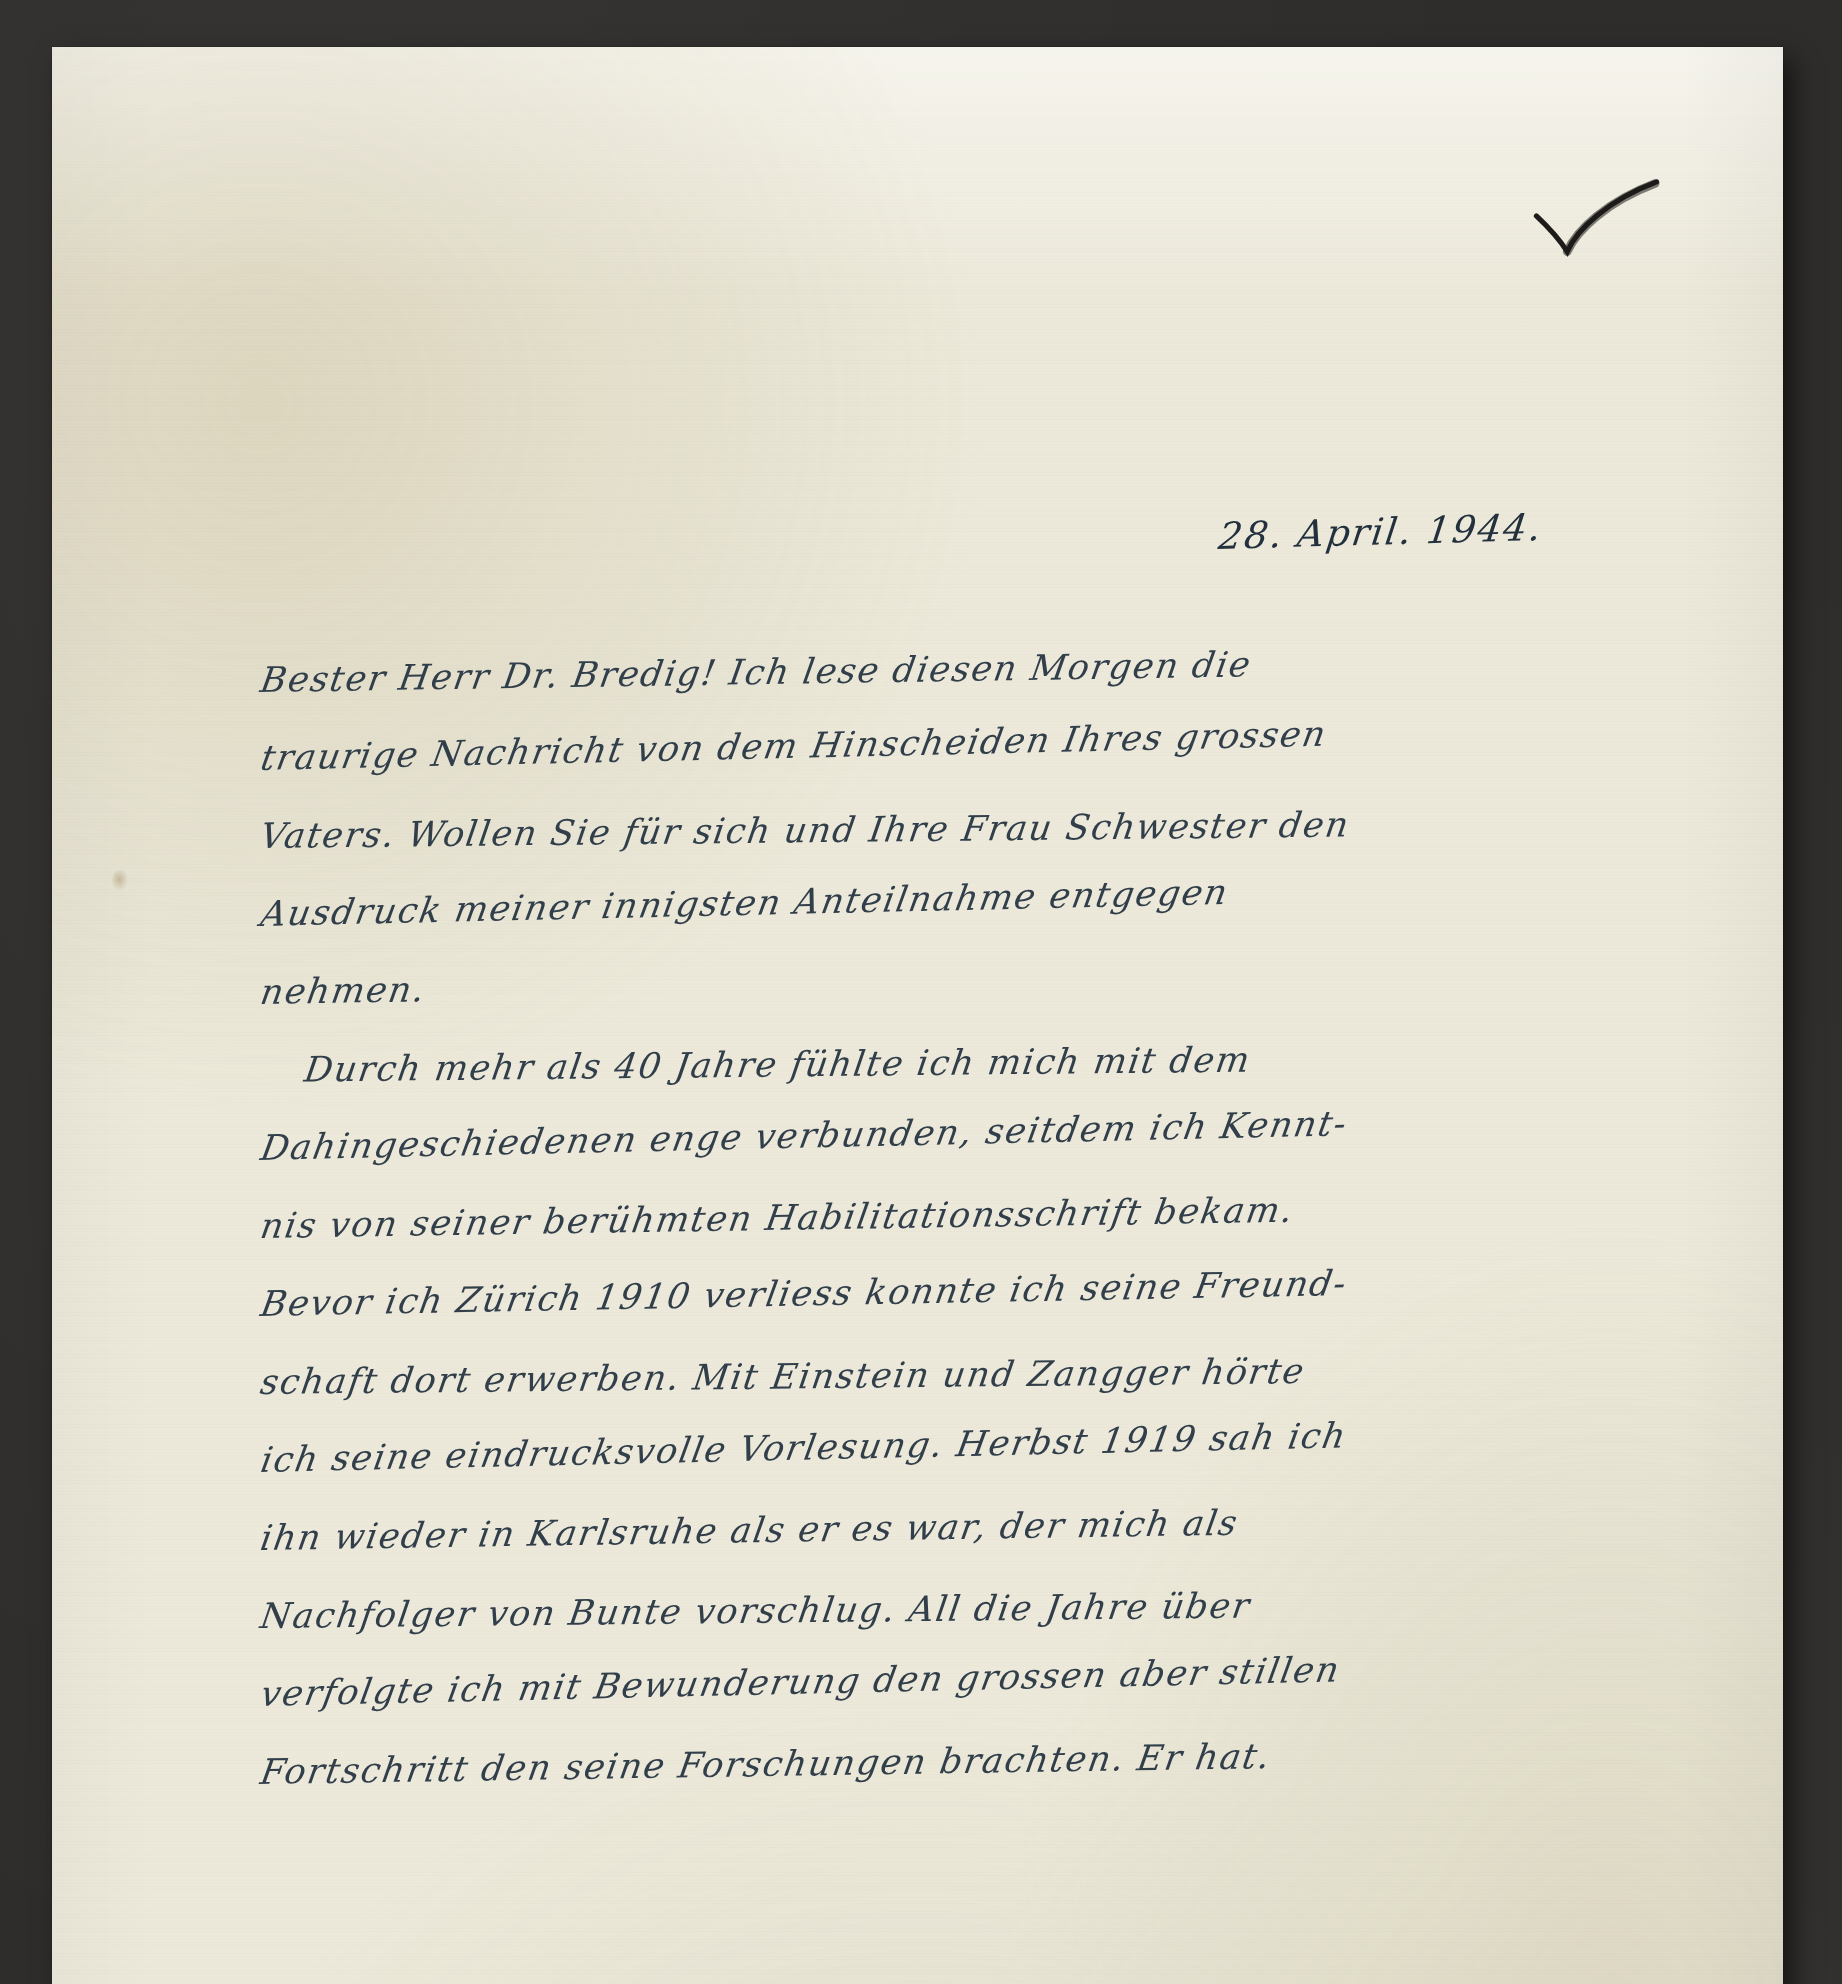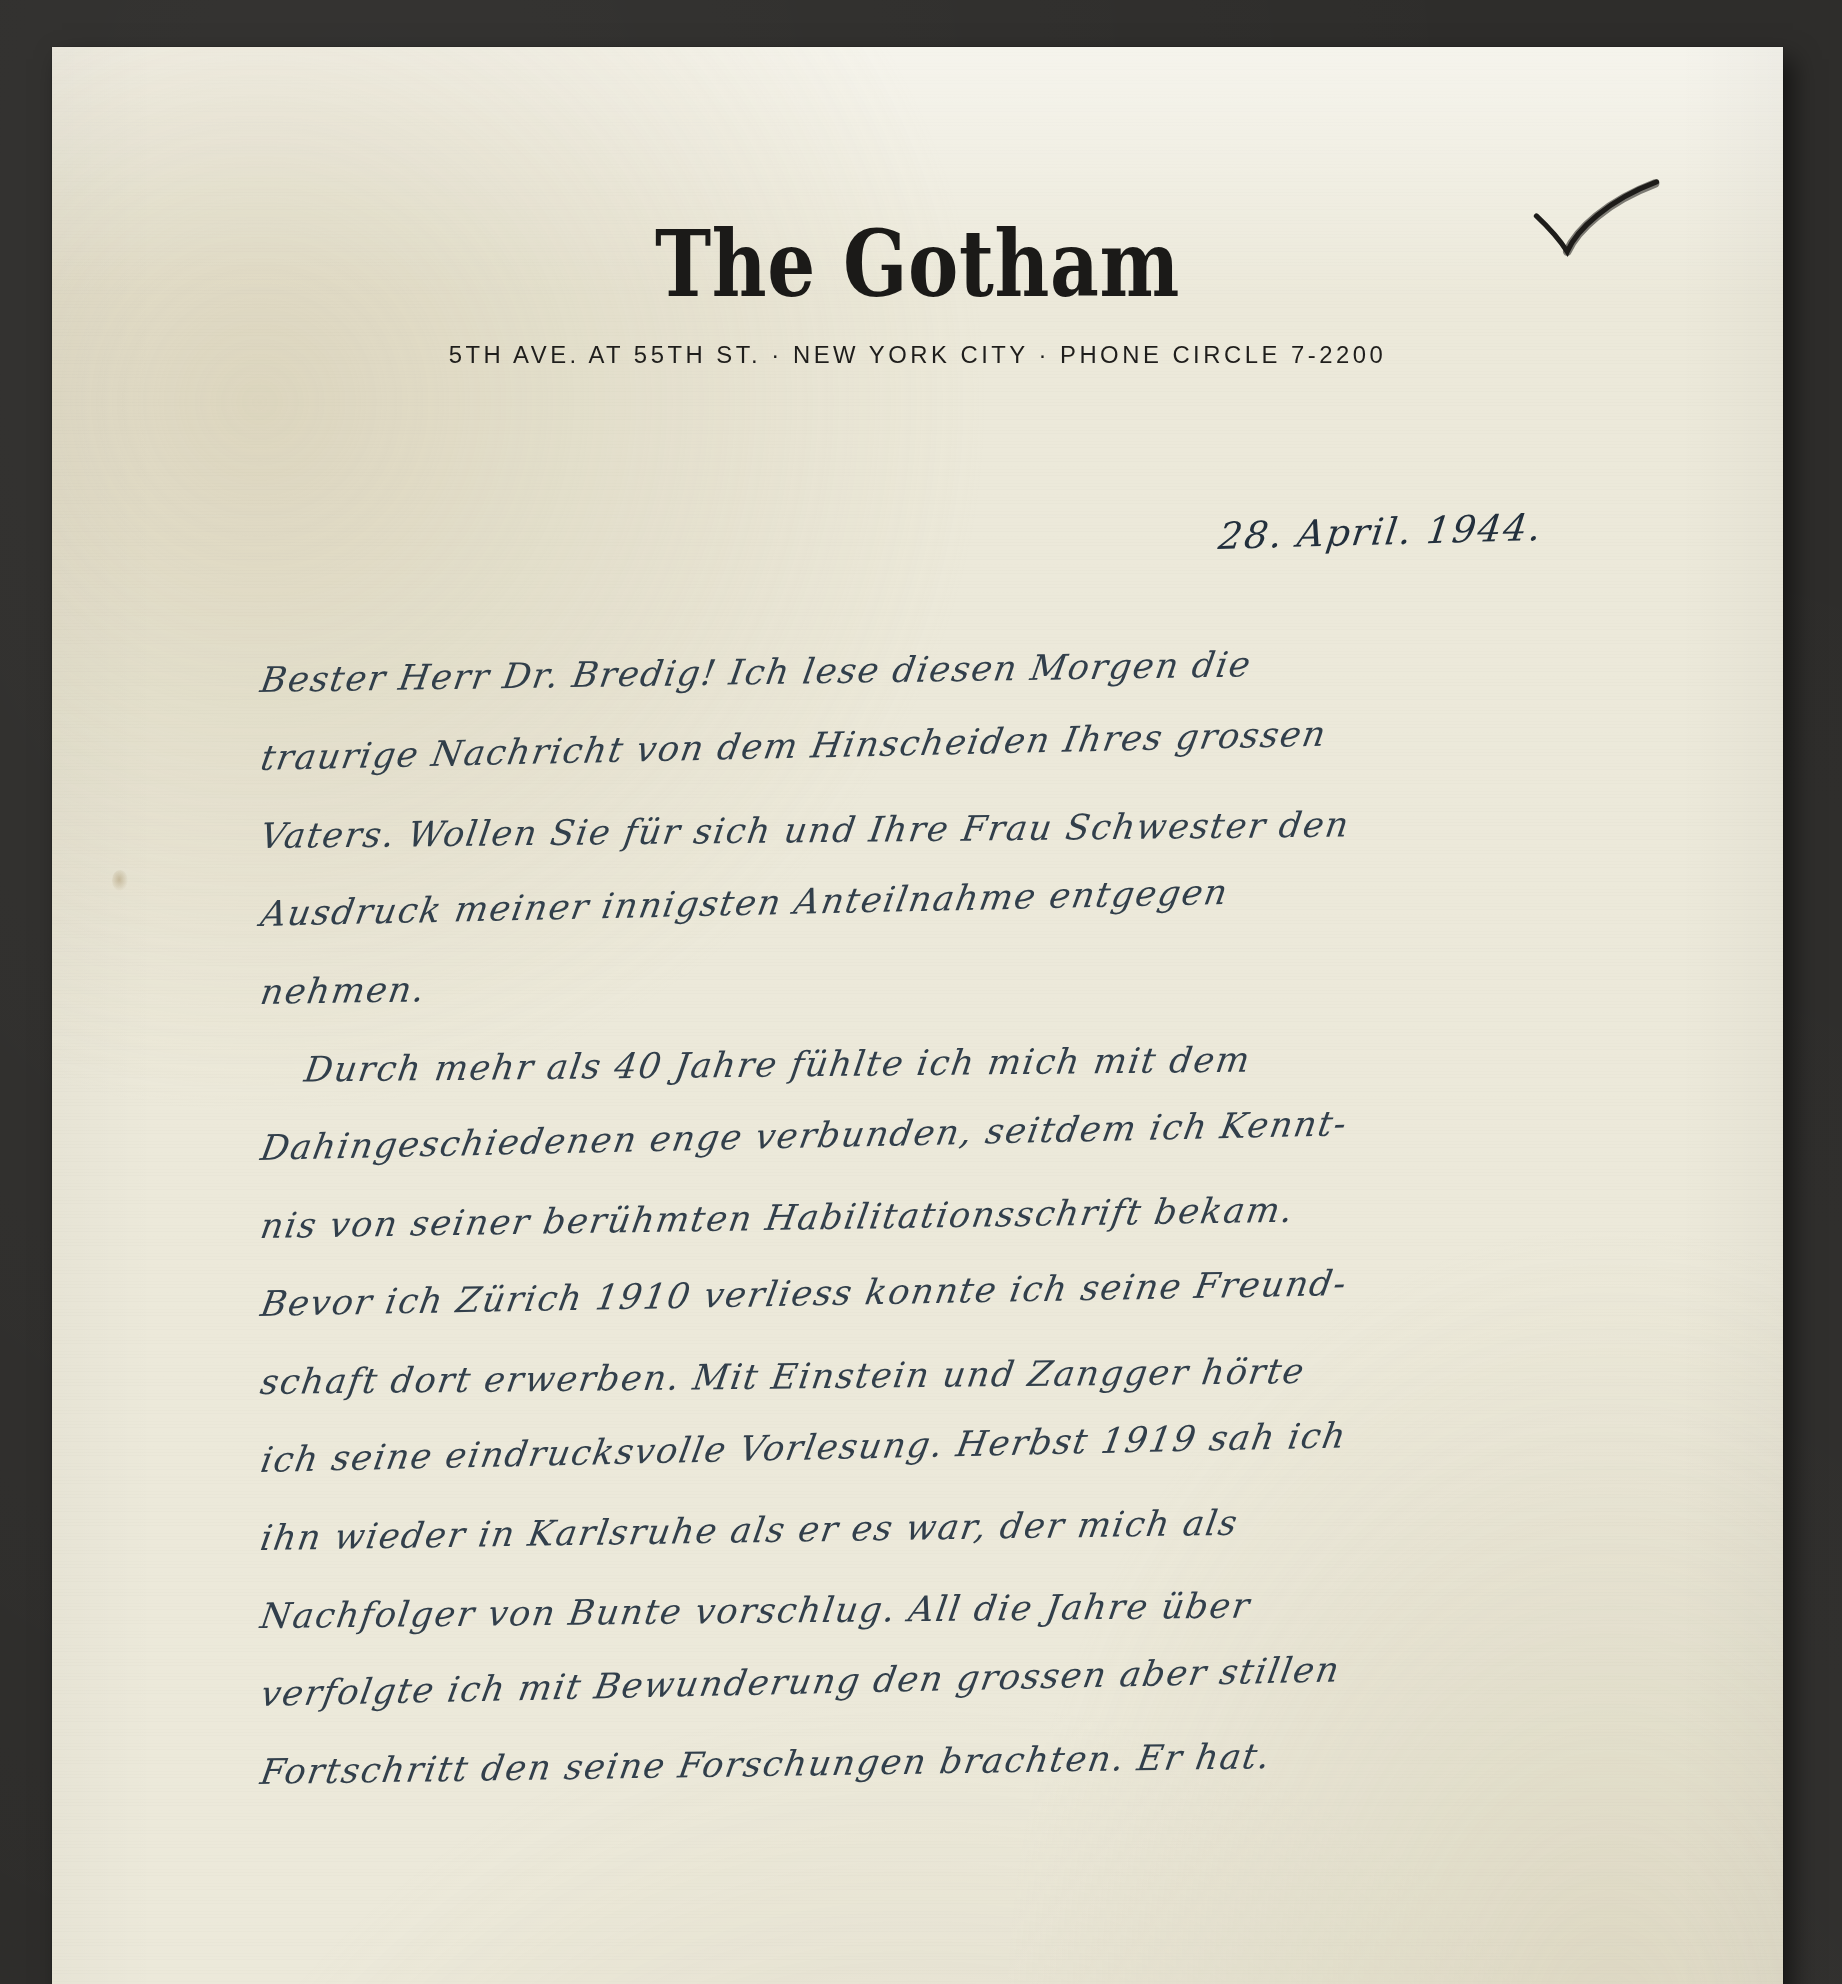--- a/index.html
+++ b/index.html
@@ -172,24 +172,20 @@
     <div class="crease c2"></div>
     <div class="crease c3"></div>
 
     <div class="stain"></div>
 
     <svg class="checkmark" viewBox="0 0 340 220">
       <path d="M18 96 C52 128 78 158 96 186 C120 130 200 56 322 10" fill="none" stroke="#1d1c1a" stroke-width="13" stroke-linecap="round"></path>
       <path d="M96 186 C120 132 196 60 318 14" fill="none" stroke="#1d1c1a" stroke-width="22" stroke-linecap="round" opacity="0.55"></path>
     </svg>
 
-    <div class="letterhead">
-      <div class="hotel-name">The Gotham</div>
-      <div class="hotel-address">5TH AVE. AT 55TH ST. · NEW YORK CITY · PHONE CIRCLE 7-2200</div>
-    </div>
 
     <div class="hand date-line">28. April. 1944.</div>
 
     <div class="body-text">
       <div class="line r0">Bester Herr Dr. Bredig! Ich lese diesen Morgen die</div>
       <div class="line r1">traurige Nachricht von dem Hinscheiden Ihres grossen</div>
       <div class="line r2">Vaters. Wollen Sie für sich und Ihre Frau Schwester den</div>
       <div class="line r1">Ausdruck meiner innigsten Anteilnahme entgegen</div>
       <div class="line r0">nehmen.</div>
       <div class="line r2 indent">Durch mehr als 40 Jahre fühlte ich mich mit dem</div>

